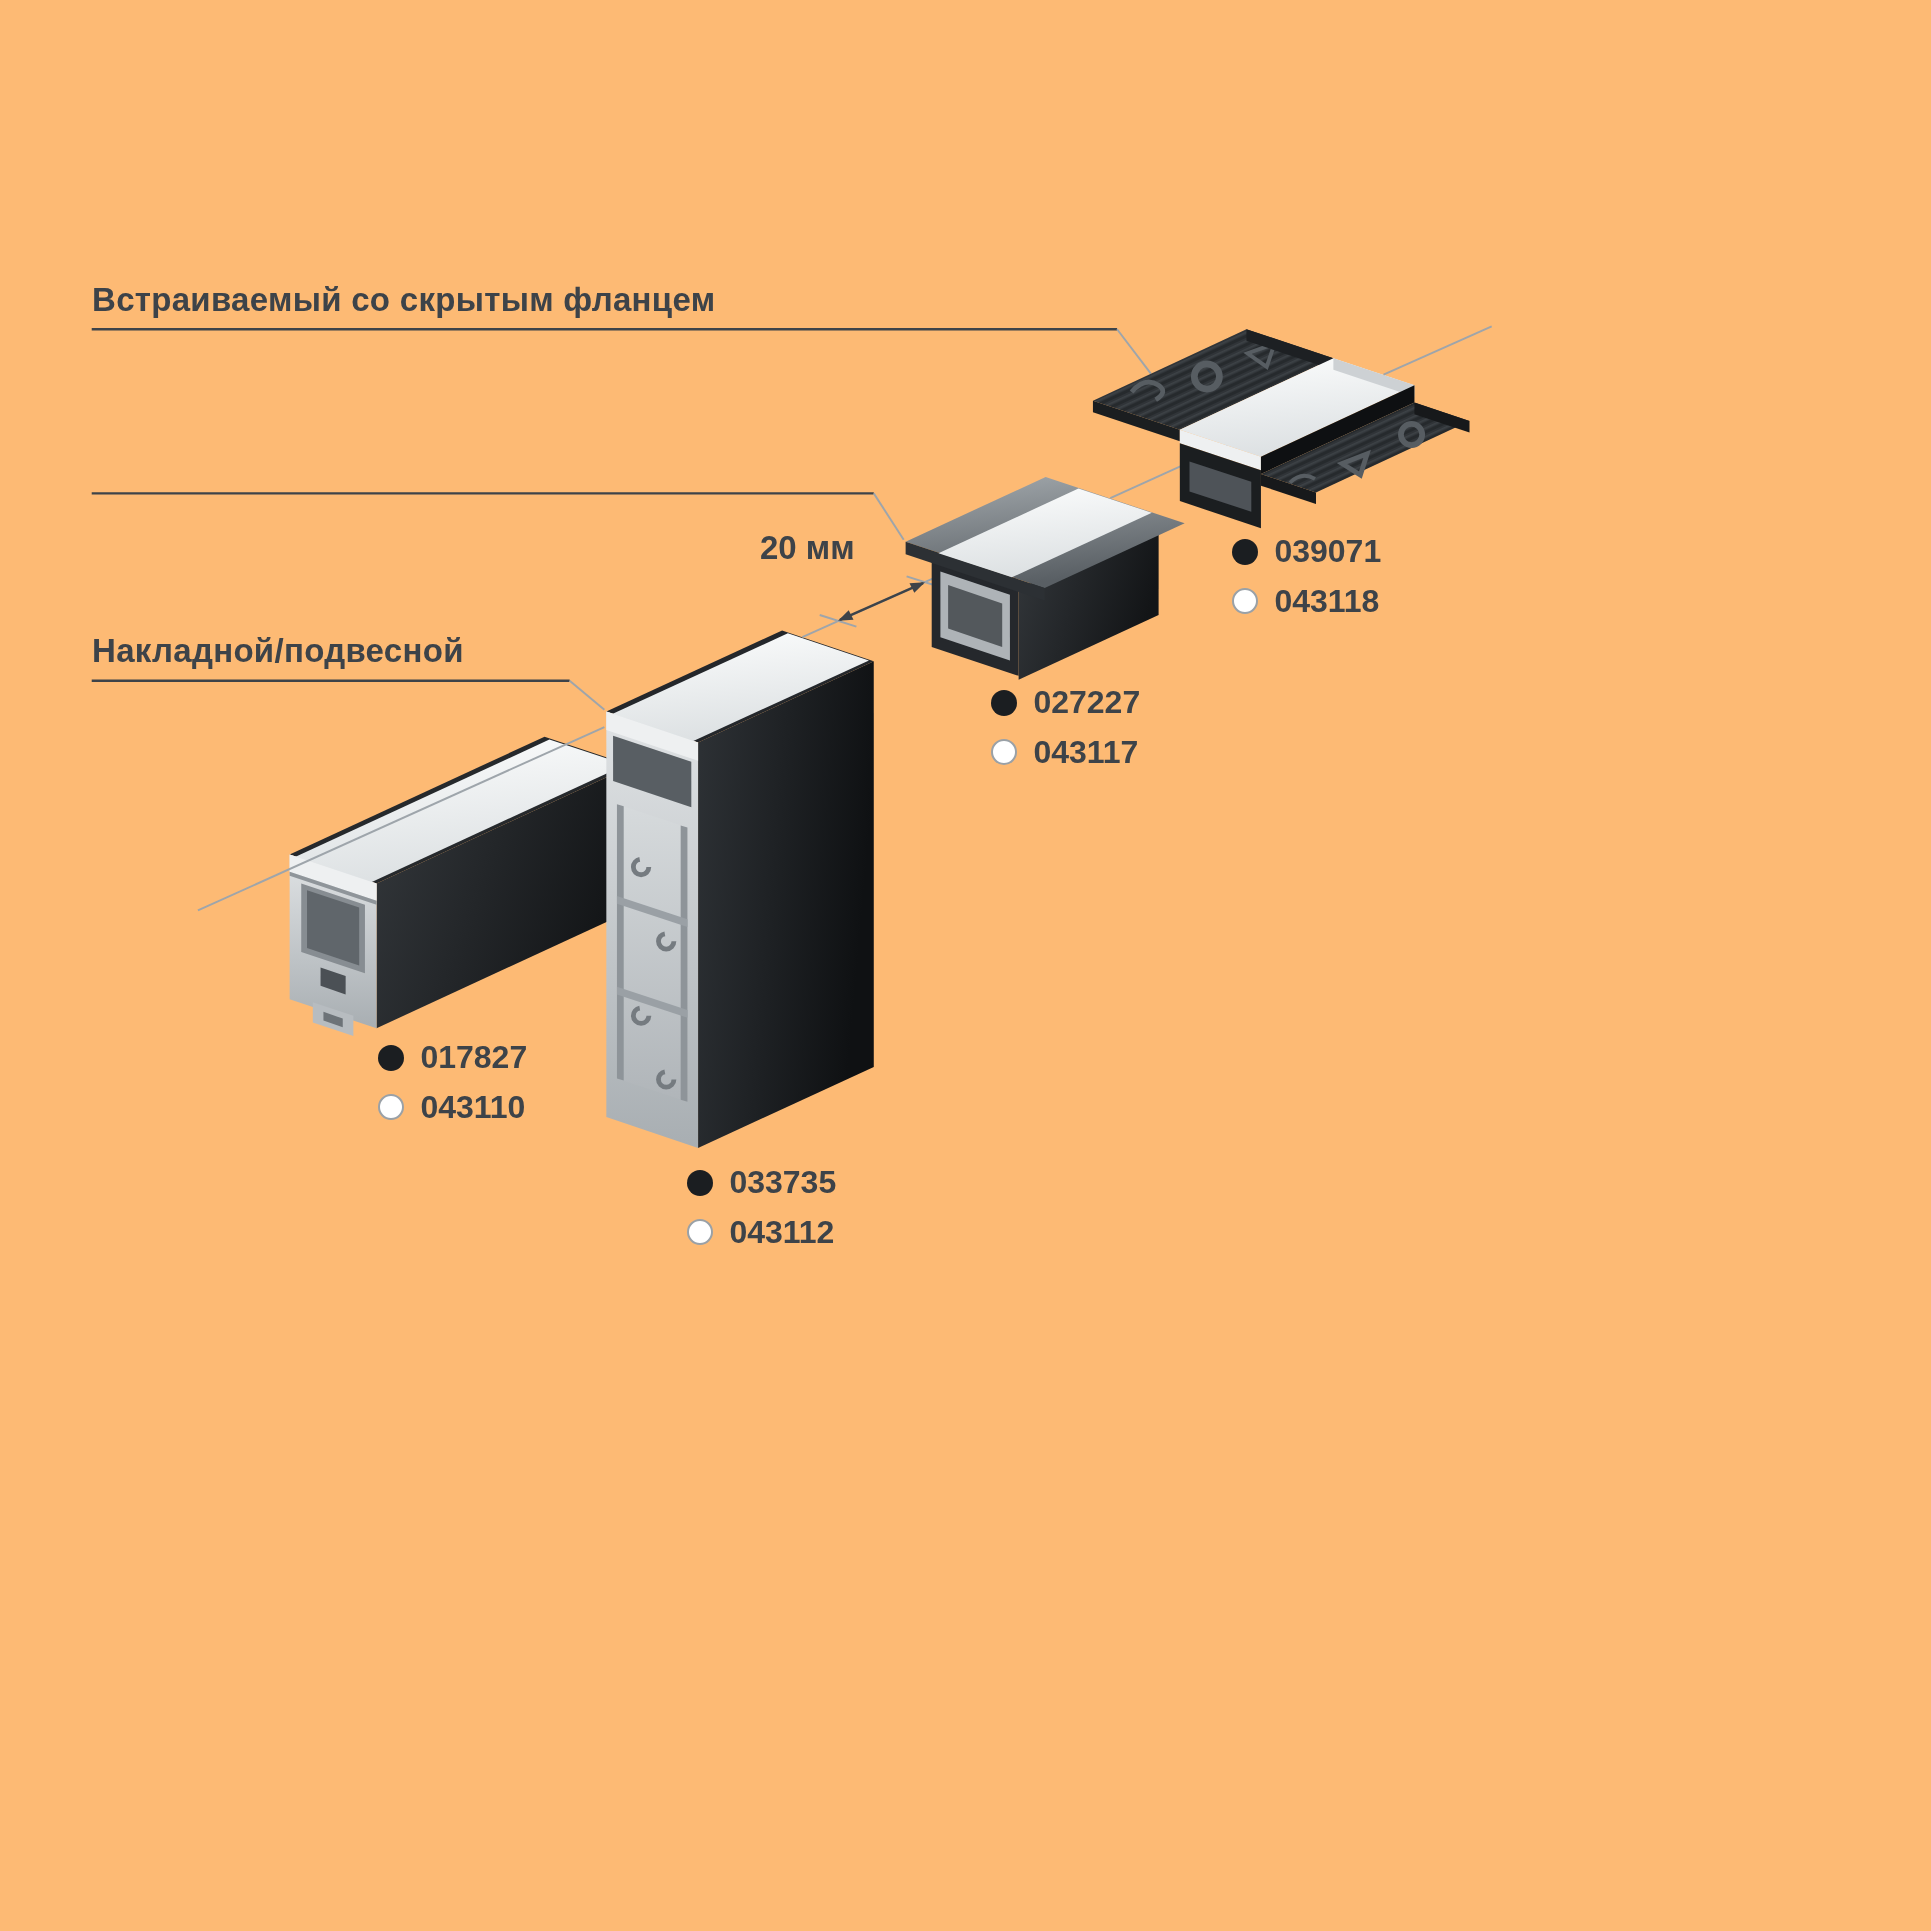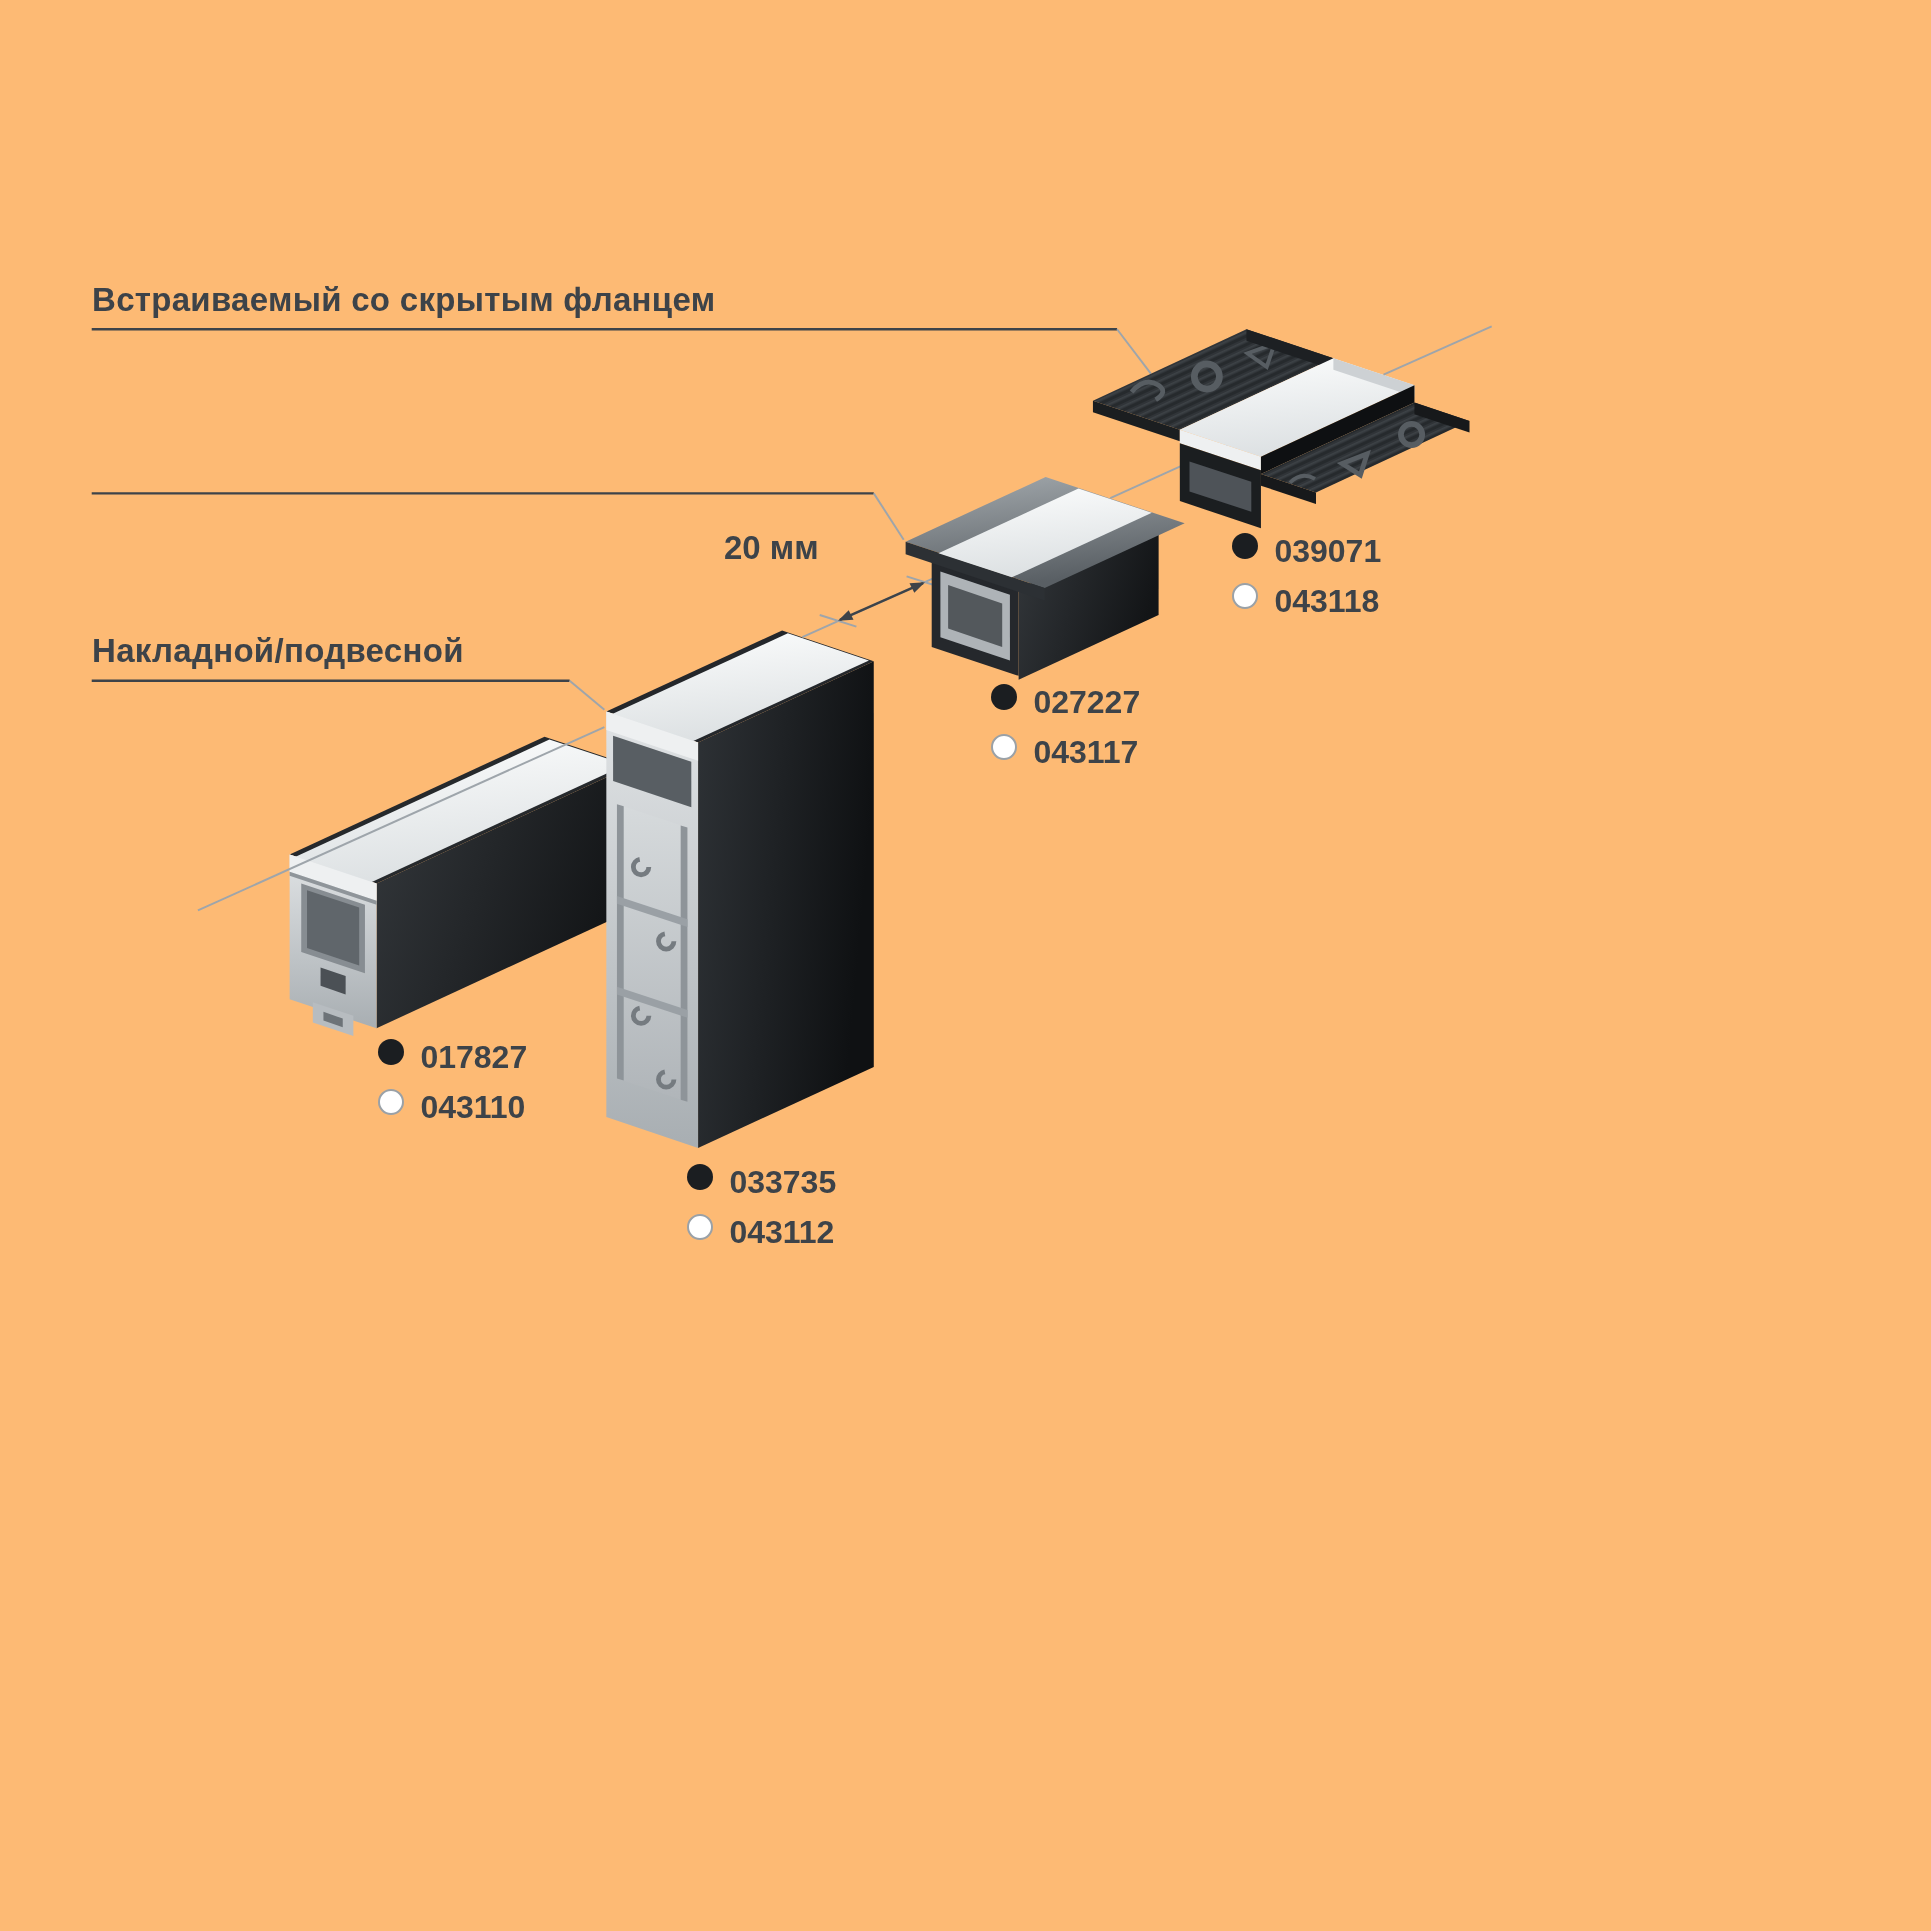--- a/index.html
+++ b/index.html
@@ -3,21 +3,21 @@
 <meta charset="utf-8">
 <style>
   html,body{margin:0;padding:0;background:#ffffff;}
   .canvas{position:relative;width:1931px;height:1931px;background:#fdba74;
           font-family:"Liberation Sans",sans-serif;overflow:hidden;}
   svg.scene{position:absolute;left:0;top:0;}
   .label{position:absolute;font-weight:700;font-size:33px;color:#3d4349;
          letter-spacing:0.3px;white-space:nowrap;}
   .dim-label{position:absolute;font-weight:700;font-size:33px;color:#3d4349;white-space:nowrap;}
   .codes{position:absolute;display:flex;flex-direction:column;gap:12.6px;}
-  .code-row{display:flex;align-items:flex-start;gap:16.4px;font-weight:700;font-size:32px;color:#3d4349;}
+  .code-row{display:flex;align-items:center;gap:16.4px;font-weight:700;font-size:32px;color:#3d4349;}
   .dot{width:26px;height:26px;border-radius:50%;flex:0 0 auto;}
   .dot-black{background:#1b1e21;}
   .dot-white{background:#ffffff;border:2.9px solid #9aa1a7;box-sizing:border-box;}
 </style>
 </head>
 <body>
 
 <div class="canvas">
 
 <svg class="scene" width="1931" height="1931" viewBox="0 0 2000 2000">
@@ -136,21 +136,21 @@
     <path d="M1390,480 l26,-10 l-7,22 z" fill="none" stroke="#575d62" stroke-width="5"></path>
     <circle cx="1462" cy="450" r="11" fill="none" stroke="#575d62" stroke-width="6"></circle>
     <path d="M1336,500 q12,-12 26,-4" fill="none" stroke="#575d62" stroke-width="4"></path>
   </g>
 
   <line x1="1433" y1="388" x2="1545" y2="338" stroke="#9ea5ab" stroke-width="2"></line>
 </svg>
 
 <div class="label" style="left:92px;top:281px">Встраиваемый со скрытым фланцем</div>
 <div class="label" style="left:92px;top:632px">Накладной/подвесной</div>
-<div class="dim-label" style="left:724px;top:529px">20 мм</div>
+<div class="dim-label" style="left:760px;top:529px">20 мм</div>
 
 <div class="codes" style="left:378px;top:1039px">
   <div class="code-row">
     <span class="dot dot-black"></span>
     <span>017827</span>
   </div>
   <div class="code-row">
     <span class="dot dot-white"></span>
     <span>043110</span>
   </div>

